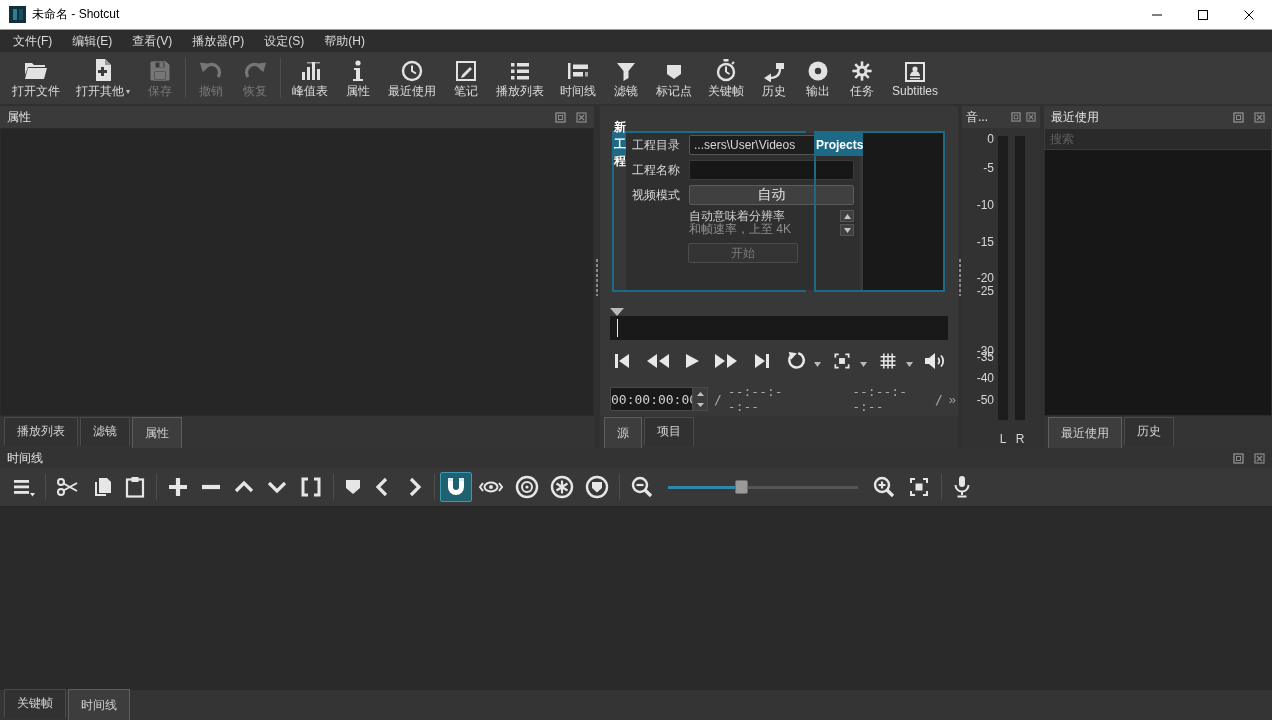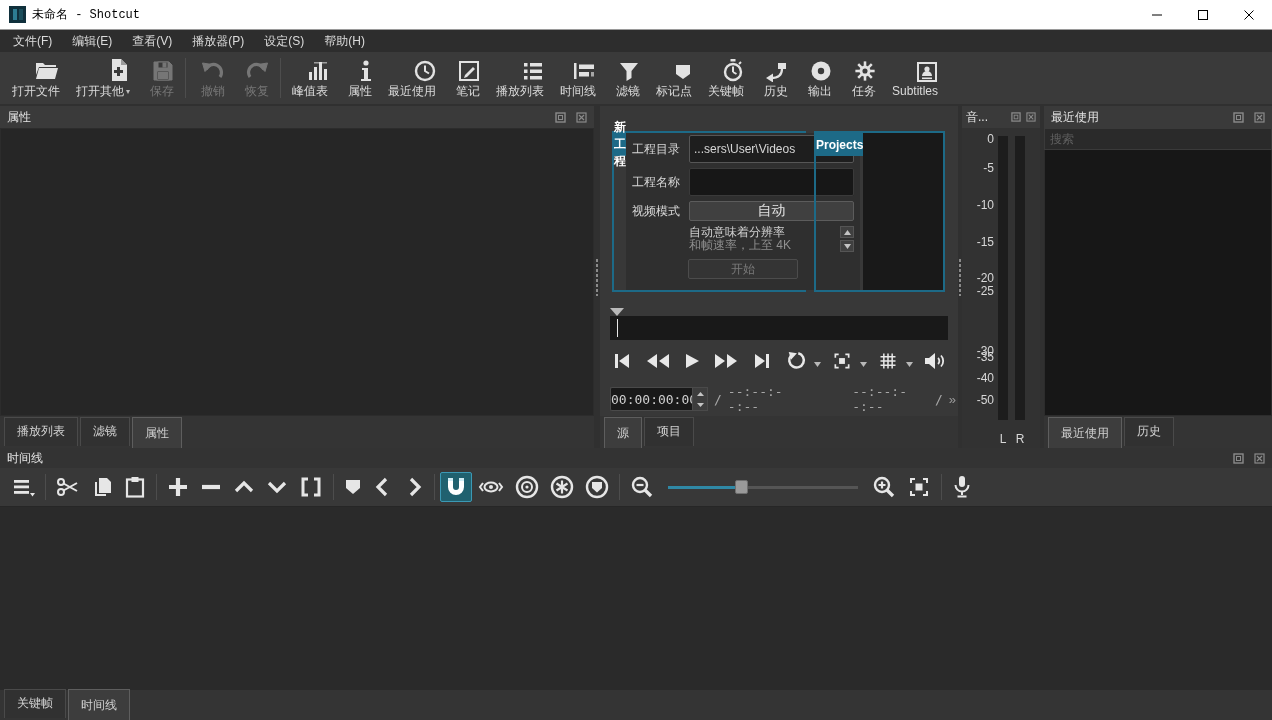--- a/index.html
+++ b/index.html
@@ -5,31 +5,31 @@
   * { margin:0; padding:0; box-sizing:border-box; }
   html,body { width:1272px; height:720px; overflow:hidden; }
   body { font-family:"Liberation Sans","DejaVu Sans",sans-serif; font-size:12px; background:#333333; color:#d8d8d8; }
   svg { display:block; }
 
   
   .titlebar { height:30px; background:#ffffff; color:#000; display:flex; align-items:center; border-bottom:1px solid #9a9a9a; }
   .app-icon { width:17px; height:17px; margin:0 6px 0 9px; background:#10303c; display:flex; align-items:center; justify-content:center; gap:2px; }
   .app-icon i { display:block; width:4px; height:11px; background:#2d7d93; }
   .app-icon i:last-child { background:#1b4e5c; }
-  .title-text { font-size:12px; color:#000;font-family:Liberation Mono, monospace; }
+  .title-text { font-size:12px; color:#000; }
   .win-controls { margin-left:auto; display:flex; height:100%; }
   .win-btn { width:46px; height:100%; display:flex; align-items:center; justify-content:center; cursor:default; }
 
   
   .menubar { height:22px; background:#2d2d2d; display:flex; align-items:center; padding-left:4px; gap:2px; }
   .menu-item { padding:12px 9px; color:#dcdcdc; }
 
   
   .toolbar { height:54px; background:#3a3a3a; display:flex; align-items:center; padding:0 4px; position:relative; border-bottom:2px solid #303030; }
-  .tb-item { display:flex; flex-direction:column; align-items:flex-end; justify-content:center; gap:1px; padding:2px 8px; min-width:44px; height:50px; color:#dcdcdc; }
+  .tb-item { display:flex; flex-direction:column; align-items:center; justify-content:center; gap:1px; padding:2px 8px; min-width:44px; height:50px; color:#dcdcdc; }
   .tb-item .ticon { height:25px; display:flex; align-items:flex-end; justify-content:center; }
   .tb-item.disabled { color:#767676; }
   .tb-item.disabled svg * { stroke:#767676 !important; fill-opacity:1; }
   .tb-sep { width:1px; height:40px; background:#4d4d4d; margin:0 3px; }
   .tb-caret { font-size:8px; color:#bdbdbd; margin-left:2px; }
   .layout-switch { position:absolute; right:108px; top:5px; display:grid; grid-template-columns:auto auto auto; grid-column-gap:22px; grid-row-gap:8px; justify-items:center; align-items:center; }
   .layout-btn { padding:3px 8px; color:#dcdcdc; border-radius:2px; }
   .layout-btn.active { background:#1d6a87; color:#ffffff; }
 
   
@@ -52,21 +52,21 @@
 
   
   .center { width:358px; background:#383838; display:flex; flex-direction:column; }
   .np-row { display:flex; gap:8px; margin:25px 0 0 12px; }
   .np-panel { width:194px; height:161px; border:2px solid #1d6a87; display:flex; flex-direction:row; }
   .np-panel.projects { width:131px; }
   .np-header { height:23px; background:#1d6a87; color:#ffffff; font-weight:bold; display:flex; align-items:center; justify-content:center; }
   .np-body { flex:1; background:#2f2f2f; padding:2px 6px 4px 6px; display:flex; flex-direction:column; gap:5px; }
   .np-field { display:flex; align-items:center; gap:5px; }
   .np-label { width:52px; color:#d6d6d6; white-space:nowrap; }
-  .np-input { flex:1; height:28px; background:#1e1e1e; border:1px solid #565656; border-radius:2px; color:#d6d6d6; padding:0 4px; font-size:12px; font-family:inherit; }
+  .np-input { flex:1; height:20px; background:#1e1e1e; border:1px solid #565656; border-radius:2px; color:#d6d6d6; padding:0 4px; font-size:12px; font-family:inherit; }
   .np-input.flat { background:#171717; border-color:#3a3a3a; }
   .np-btn { flex:1; height:20px; background:#404040; border:1px solid #5c5c5c; border-radius:2px; color:#e2e2e2; font-size:14px; font-family:inherit; }
   .np-hint-row { display:flex; align-items:stretch; margin-left:57px;gap:12px; }
   .np-hint { flex:1; height:26px; overflow:hidden; line-height:13px; color:#d0d0d0; }
   .np-hint .clip { color:#8f8f8f; }
   .spinbox { width:14px; display:flex; flex-direction:column; gap:2px; margin-left:2px; }
   .spinbox span { flex:1; background:#404040; border:1px solid #555; display:flex; align-items:center; justify-content:center; }
   .start-btn { width:110px; height:20px; margin:2px auto 0; background:#343434; border:1px solid #4c4c4c; border-radius:2px; color:#7a7a7a; font-size:12px; font-family:inherit; }
   .projects-body { flex:1; background:#191919; }
 

